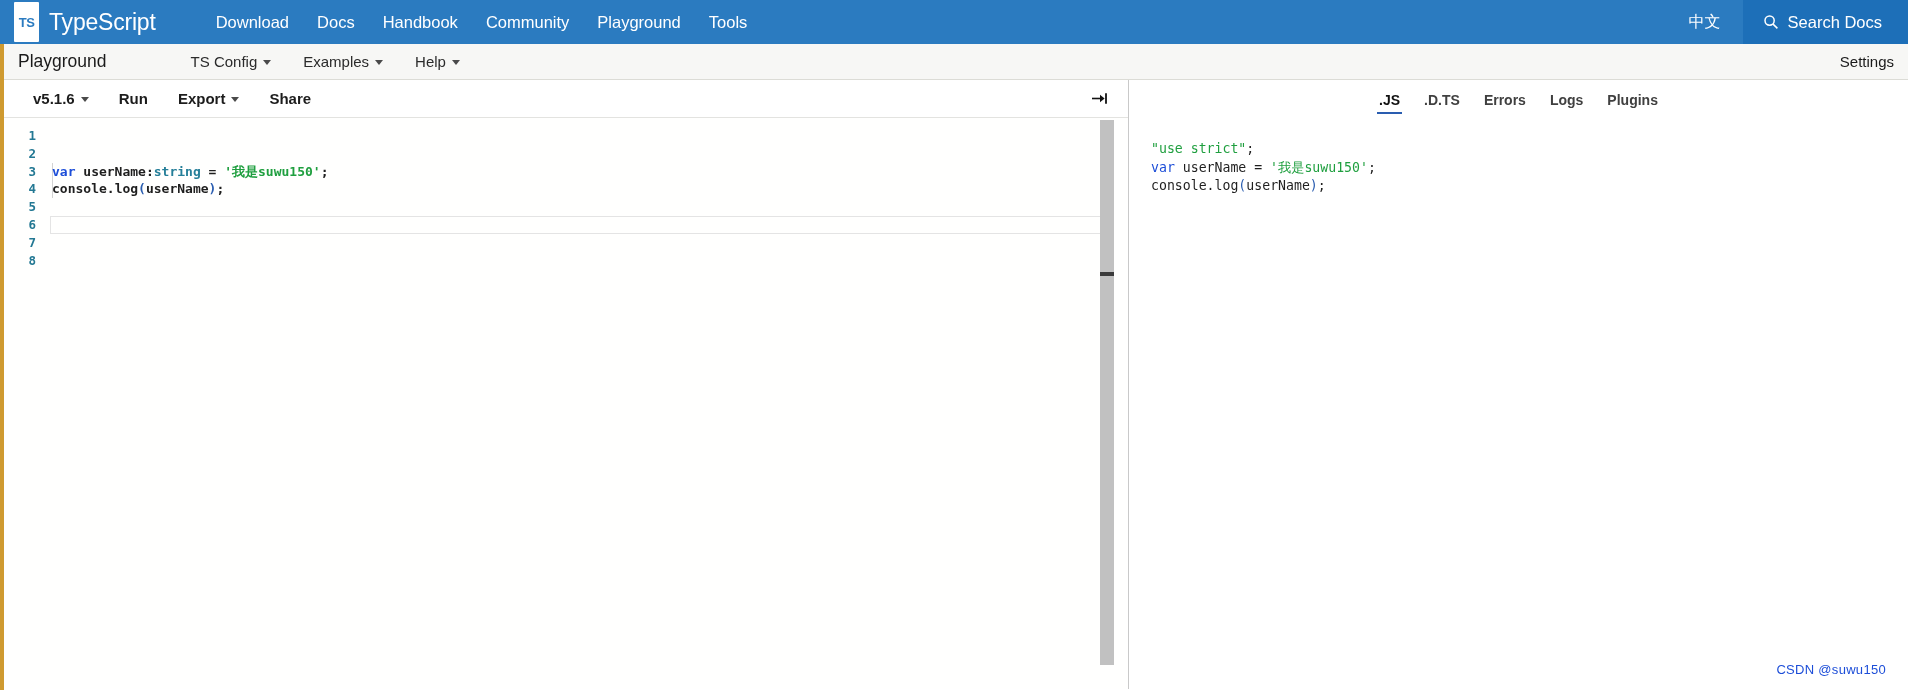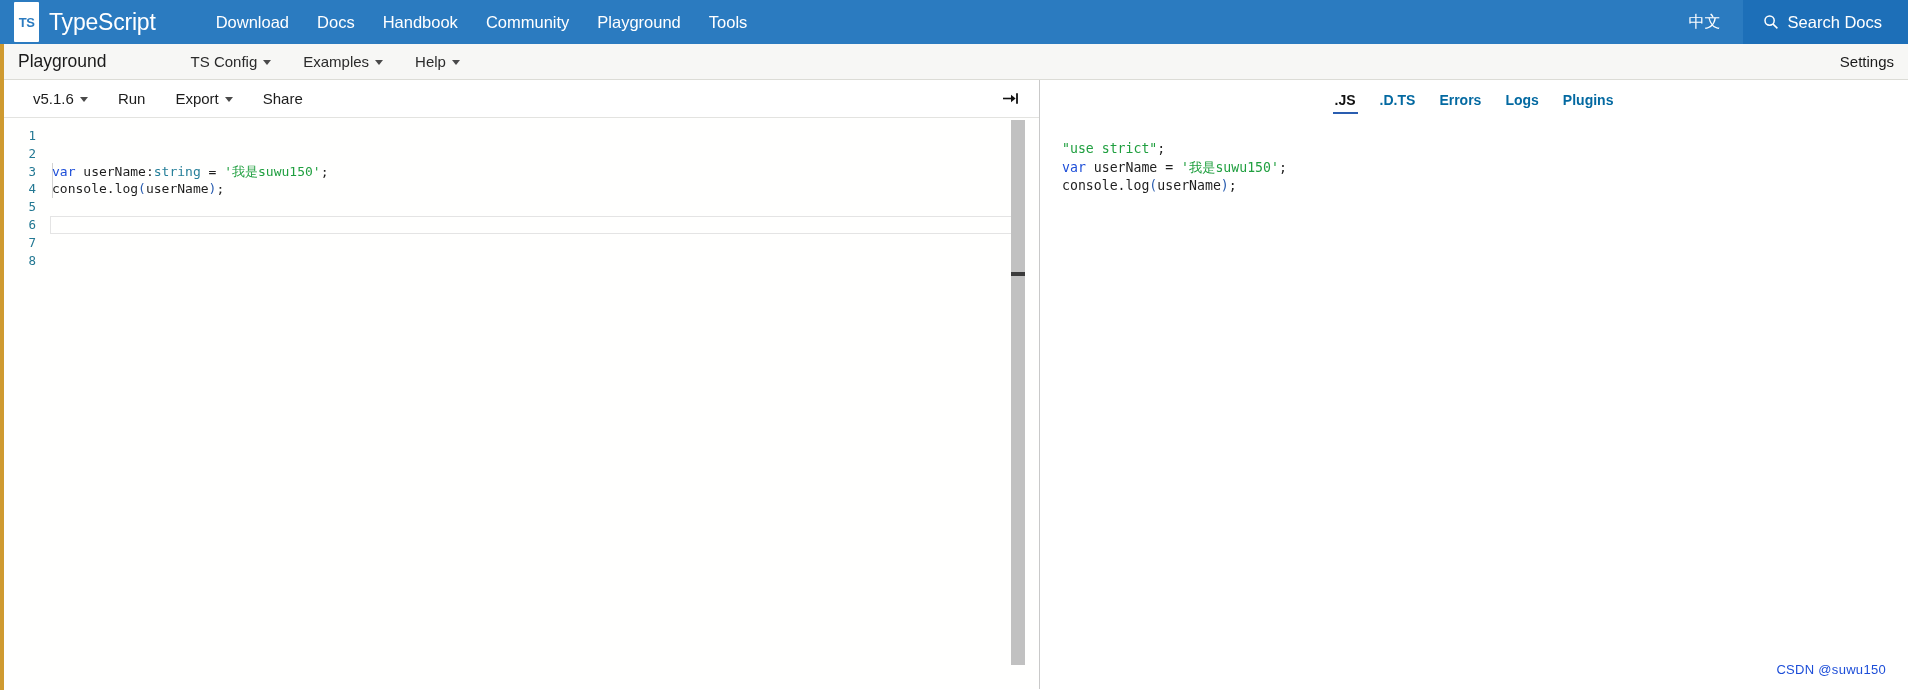--- a/index.html
+++ b/index.html
@@ -157,25 +157,26 @@
   }
 
   
   .main {
     position: relative;
     display: flex;
     height: calc(690px - 44px - 37px);
   }
   .left-pane {
     position: relative;
-    width: 1040px;
+    width: 1129px;
     display: flex;
     flex-direction: column;
     background: #fffffe;
     border-right: 1px solid #c9c9c9;
+    font-weight: bold;
   }
   .editor-toolbar {
     height: 38px;
     display: flex;
     align-items: center;
     padding-left: 18px;
     border-bottom: 1px solid #e3e3e0;
     background: #ffffff;
   }
   .tool-item {
@@ -297,21 +298,21 @@
   .out-tabs {
     height: 38px;
     display: flex;
     align-items: center;
     justify-content: center;
     gap: 0;
     padding-top: 4px;
   }
   .out-tab {
     font-size: 14px;
-    color: #0369a1;
+    color: #404040;
     padding: 4px 12px 6px 12px;
     cursor: pointer;
     font-weight: 600;
     position: relative;
   }
   .out-tab.active { color: #111111; }
   .out-tab.active::after {
     content: "";
     position: absolute;
     left: 10px; right: 10px;

